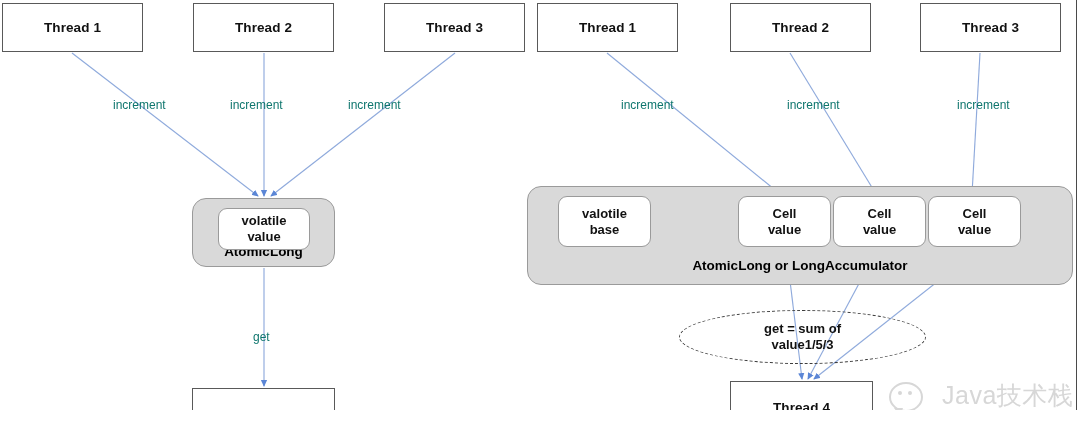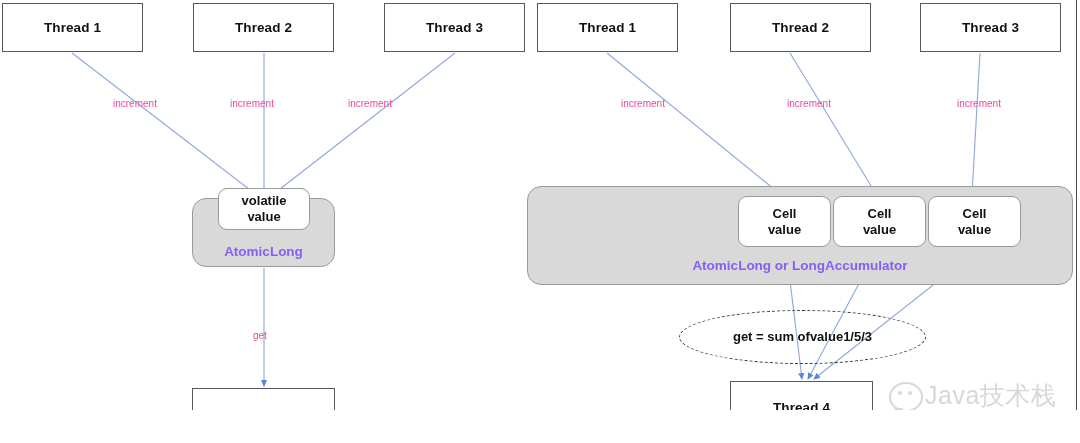--- a/index.html
+++ b/index.html
@@ -43,66 +43,67 @@
     border: 1.2px solid #9a9a9a;
     border-radius: 14px;
   }
   .group-label {
     position: absolute;
     left: 0;
     right: 0;
     text-align: center;
     font-size: 13.5px;
     font-weight: bold;
-    color: #8b5cf6;
+    color: #000000;
   }
   .inner-box {
     position: absolute;
     box-sizing: border-box;
     background: #ffffff;
     border: 1.2px solid #9a9a9a;
     border-radius: 9px;
     display: flex;
     flex-direction: column;
     align-items: center;
     justify-content: center;
     font-size: 13px;
     font-weight: bold;
     color: #111111;
     line-height: 1.22;
   }
   .inner-box span { display: block; }
   .edge-label {
     position: absolute;
-    font-size: 10px;
-    color: #ec4899;
+    font-size: 12px;
+    color: #0f766e;
     white-space: nowrap;
     font-weight: normal;
   }
   .ellipse-note {
     position: absolute;
     box-sizing: border-box;
     border: 1.5px dashed #3d3d3d;
     border-radius: 50%;
     background: transparent;
     display: flex;
-    flex-direction: row;
+    flex-direction: column;
     align-items: center;
     justify-content: center;
     font-size: 13px;
     font-weight: bold;
     color: #111111;
     line-height: 1.2;
   }
   .ellipse-note span { display: block; }
   .watermark {
     position: absolute;
     color: #d7d7d7;
     user-select: none;
     white-space: nowrap;
+    margin-left: 17px;
   }
   .wm-line1 { font-size: 25px; letter-spacing: .5px; }
   .wm-line2 { font-size: 16px; letter-spacing: .5px; }
   .wm-logo {
     position: absolute;
     width: 30px;
     height: 26px;
     border: 2.2px solid #d7d7d7;
     border-radius: 50%;
   }
@@ -167,40 +168,44 @@
   <div class="thread-box" style="left:2px;top:3px;width:141px;height:49px;">Thread 1</div>
   <div class="thread-box" style="left:193px;top:3px;width:141px;height:49px;">Thread 2</div>
   <div class="thread-box" style="left:384px;top:3px;width:141px;height:49px;">Thread 3</div>
 
   <div class="edge-label" style="left:113px;top:98px;">increment</div>
   <div class="edge-label" style="left:230px;top:98px;">increment</div>
   <div class="edge-label" style="left:348px;top:98px;">increment</div>
 
   <div class="group-box" style="left:192px;top:198px;width:143px;height:69px;"></div>
   <div class="group-label" style="left:192px;top:244px;width:143px;">AtomicLong</div>
-  <div class="inner-box" style="left:218px;top:188px;width:92px;height:42px;">
+  <div class="inner-box" style="left:218px;top:208px;width:92px;height:42px;">
     <span>volatile</span>
     <span>value</span>
   </div>
 
   <div class="edge-label" style="left:253px;top:330px;">get</div>
 
   <div class="thread-box" style="left:192px;top:388px;width:143px;height:52px;">Thread 4</div>
 
   <div class="thread-box" style="left:537px;top:3px;width:141px;height:49px;">Thread 1</div>
   <div class="thread-box" style="left:730px;top:3px;width:141px;height:49px;">Thread 2</div>
   <div class="thread-box" style="left:920px;top:3px;width:141px;height:49px;">Thread 3</div>
 
   <div class="edge-label" style="left:621px;top:98px;">increment</div>
   <div class="edge-label" style="left:787px;top:98px;">increment</div>
   <div class="edge-label" style="left:957px;top:98px;">increment</div>
 
   <div class="group-box" style="left:527px;top:186px;width:546px;height:99px;"></div>
   <div class="group-label" style="left:527px;top:258px;width:546px;">AtomicLong or LongAccumulator</div>
 
+  <div class="inner-box" style="left:558px;top:196px;width:93px;height:51px;">
+    <span>valotile</span>
+    <span>base</span>
+  </div>
   <div class="inner-box" style="left:738px;top:196px;width:93px;height:51px;">
     <span>Cell</span>
     <span>value</span>
   </div>
   <div class="inner-box" style="left:833px;top:196px;width:93px;height:51px;">
     <span>Cell</span>
     <span>value</span>
   </div>
   <div class="inner-box" style="left:928px;top:196px;width:93px;height:51px;">
     <span>Cell</span>

